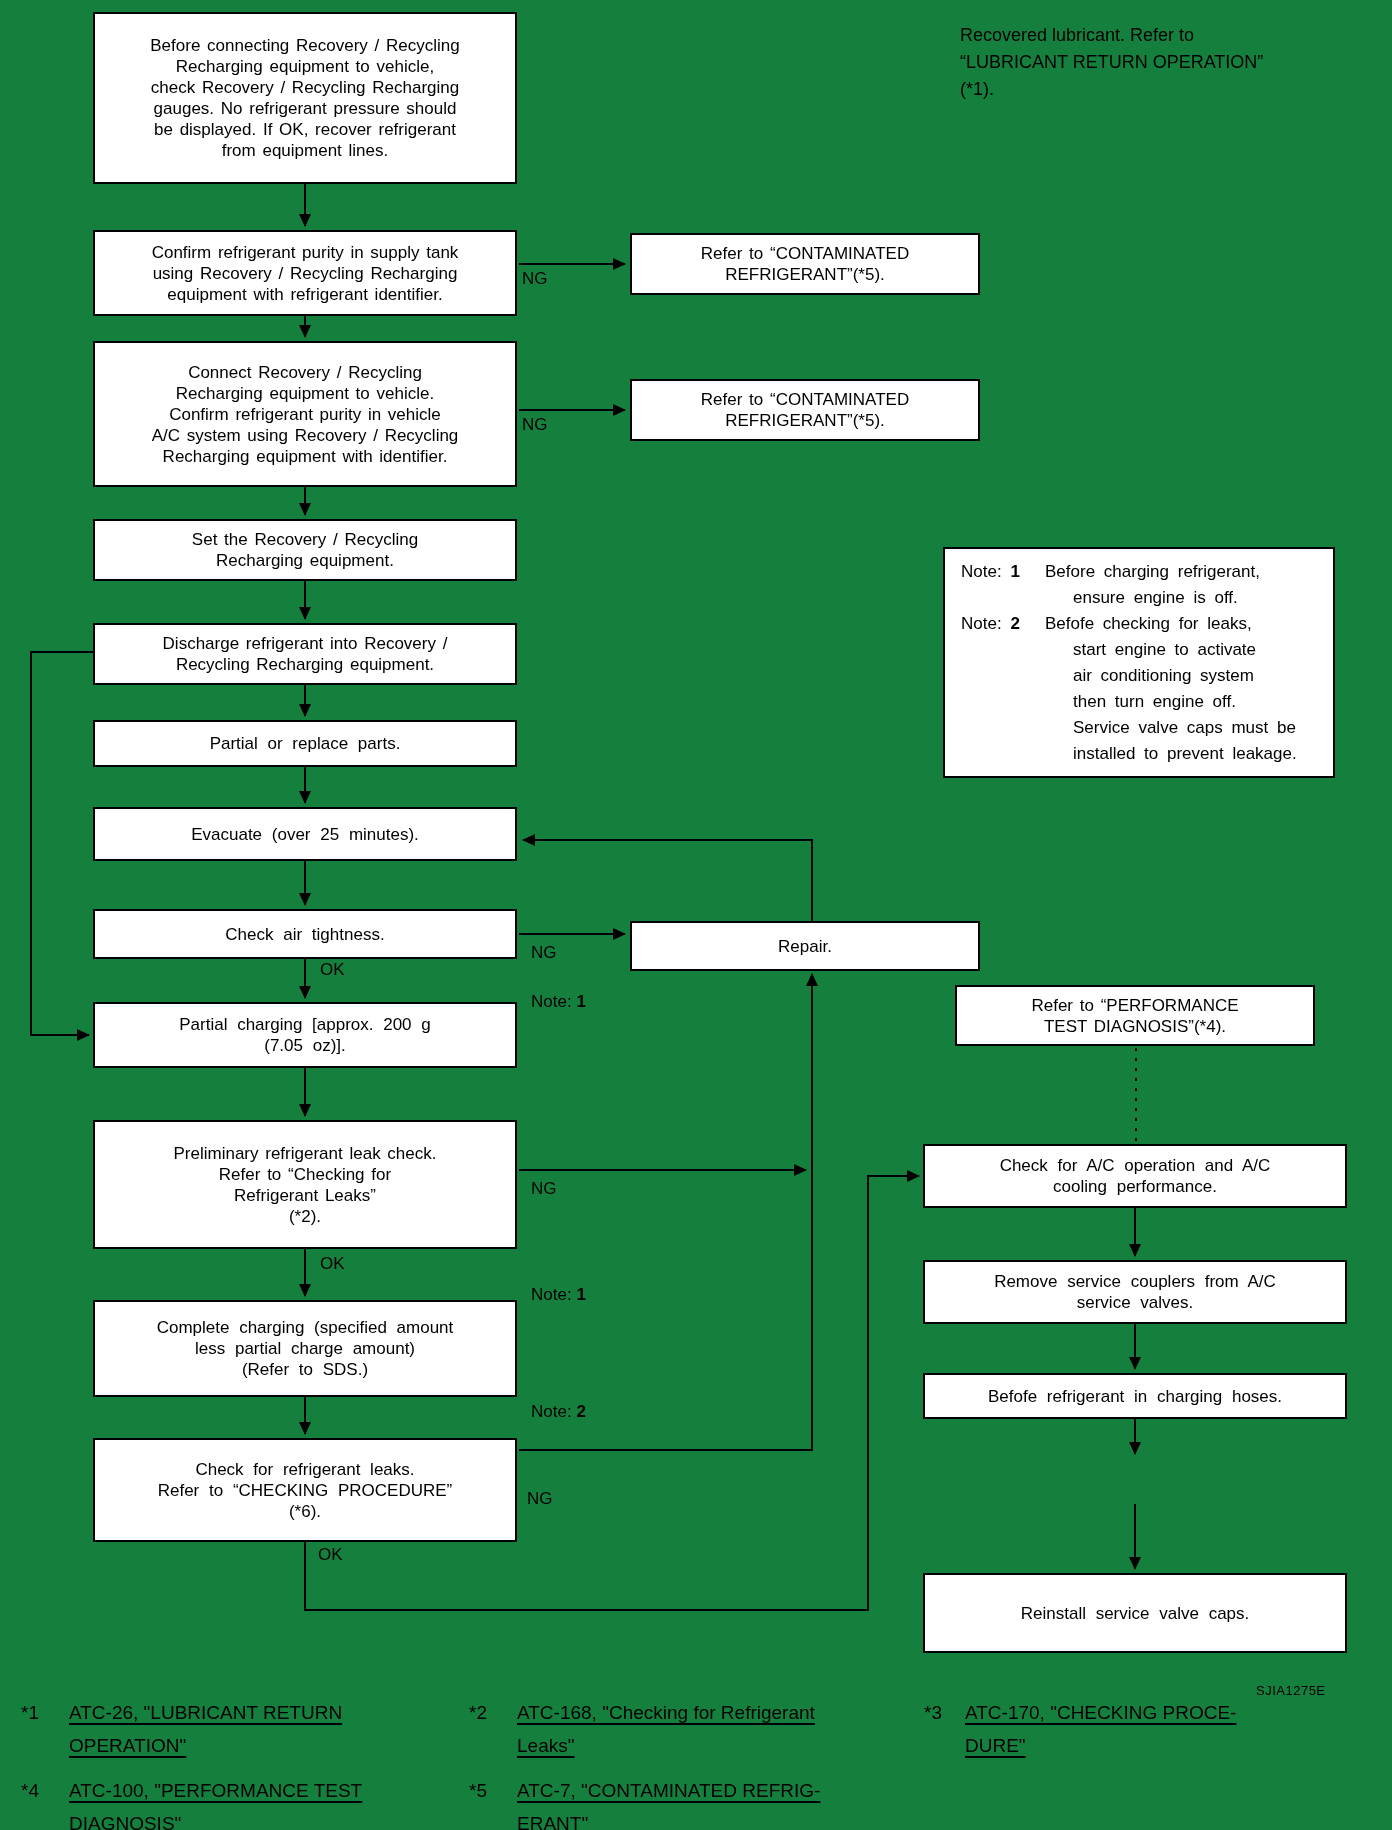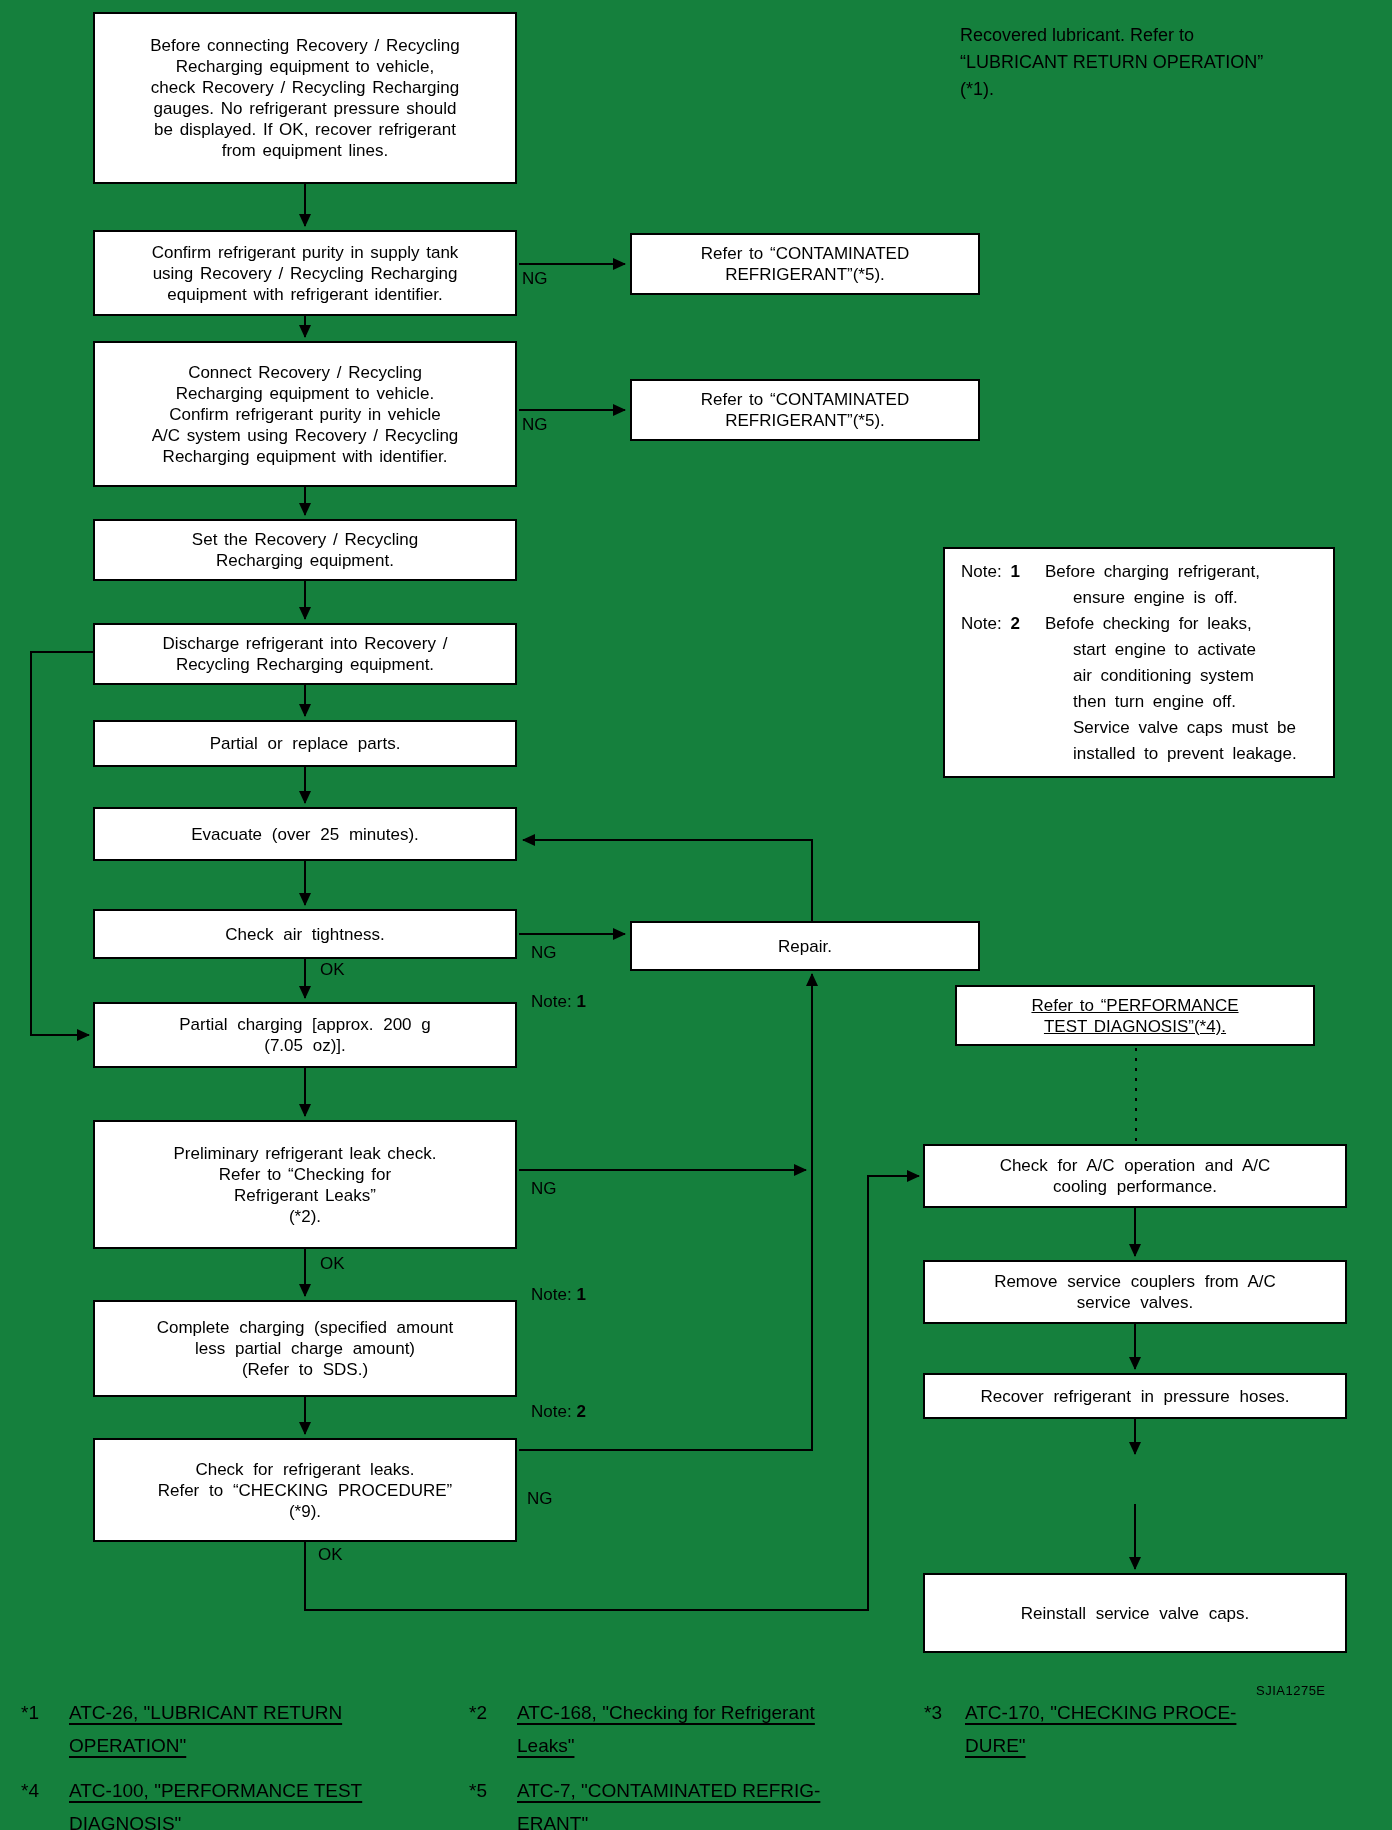--- a/index.html
+++ b/index.html
@@ -110,35 +110,35 @@
 (7.05 oz)].</div>
   <div class="box" style="left:93px;top:1120px;width:424px;height:129px;">Preliminary refrigerant leak check.
 Refer to “Checking for
 Refrigerant Leaks”
 (*2).</div>
   <div class="box wide" style="left:93px;top:1300px;width:424px;height:97px;">Complete charging (specified amount
 less partial charge amount)
 (Refer to SDS.)</div>
   <div class="box wide" style="left:93px;top:1438px;width:424px;height:104px;">Check for refrigerant leaks.
 Refer to “CHECKING PROCEDURE”
-(*9).</div>
+(*6).</div>
 
   <div class="box" style="left:630px;top:233px;width:350px;height:62px;">Refer to “CONTAMINATED
 REFRIGERANT”(*5).</div>
   <div class="box" style="left:630px;top:379px;width:350px;height:62px;">Refer to “CONTAMINATED
 REFRIGERANT”(*5).</div>
   <div class="box" style="left:630px;top:921px;width:350px;height:50px;">Repair.</div>
 
-  <div class="box" style="left:955px;top:985px;width:360px;height:61px;text-decoration:underline;">Refer to “PERFORMANCE
+  <div class="box" style="left:955px;top:985px;width:360px;height:61px;">Refer to “PERFORMANCE
 TEST DIAGNOSIS”(*4).</div>
   <div class="box wide" style="left:923px;top:1144px;width:424px;height:64px;">Check for A/C operation and A/C
 cooling performance.</div>
   <div class="box wide" style="left:923px;top:1260px;width:424px;height:64px;">Remove service couplers from A/C
 service valves.</div>
-  <div class="box wide" style="left:923px;top:1373px;width:424px;height:46px;">Recover refrigerant in pressure hoses.</div>
+  <div class="box wide" style="left:923px;top:1373px;width:424px;height:46px;">Befofe refrigerant in charging hoses.</div>
   <div class="box wide" style="left:923px;top:1573px;width:424px;height:80px;">Reinstall service valve caps.</div>
 
   <div class="freetext" style="left:960px;top:22px;width:400px;">Recovered lubricant. Refer to
 “LUBRICANT RETURN OPERATION”
 (*1).</div>
 
   <div class="notes" style="left:943px;top:547px;width:392px;height:231px;">
     <div class="note-row">
       <span class="note-label"><span>Note:</span> <b>1</b></span>
       <span class="note-text">Before charging refrigerant,

